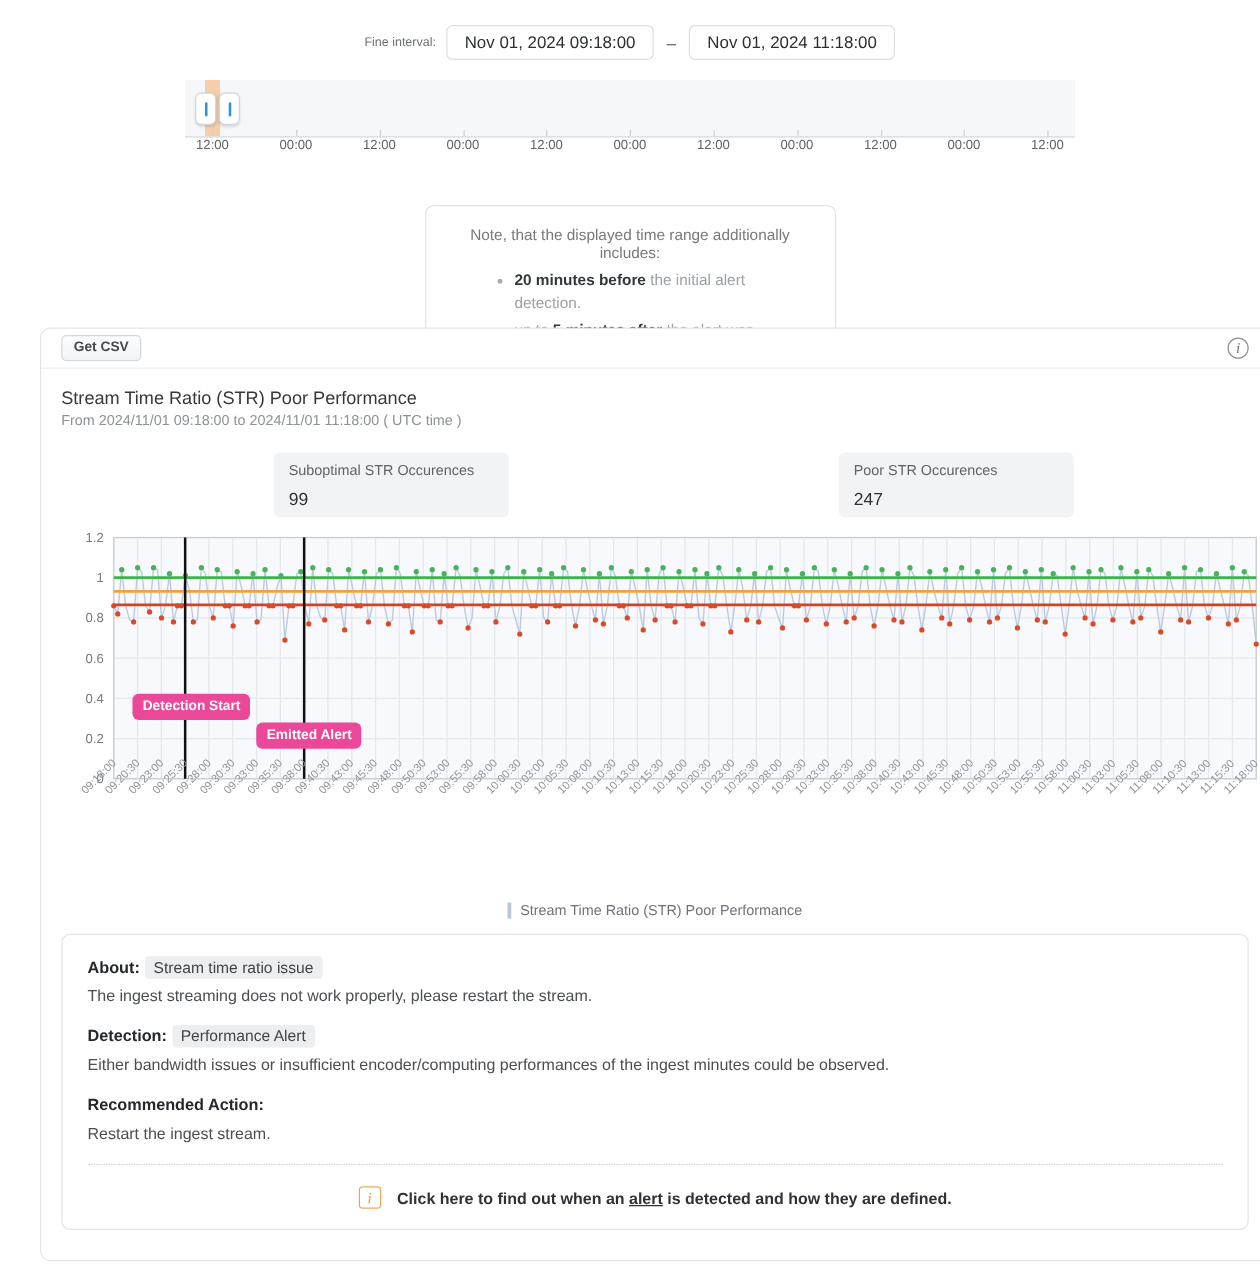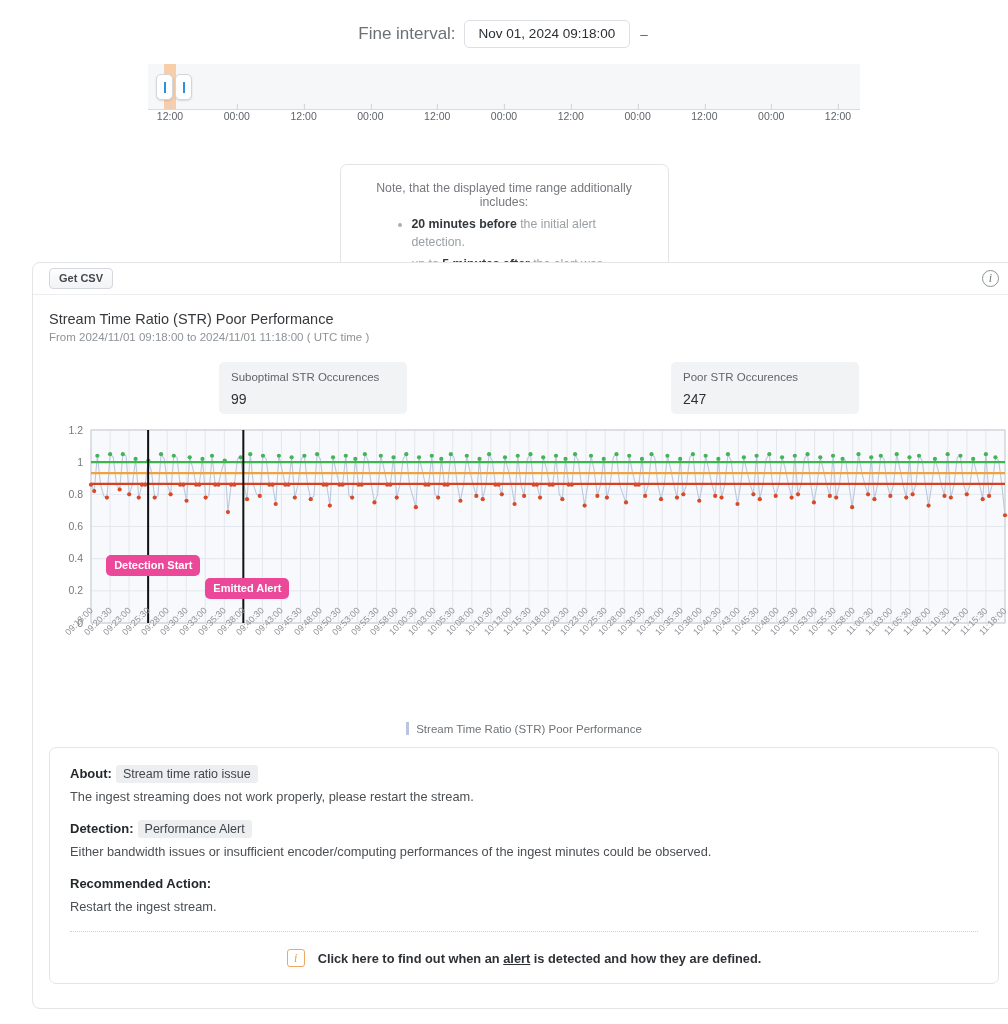--- a/index.html
+++ b/index.html
@@ -10,21 +10,21 @@
     font-family: "Liberation Sans", sans-serif;
     color: #333;
     overflow: hidden;
   }
 
   
   .interval-row {
     display: flex; align-items: center; justify-content: center;
     gap: 8px; height: 34px; margin-top: 17px;
   }
-  .interval-label { font-size: 17px; color: #6b7075; }
+  .interval-label { font-size: 10px; color: #6b7075; }
   .interval-box {
     border: 1px solid #dcdfe3; border-radius: 5px; background: #fff;
     font-size: 13.5px; font-weight: normal; color: #2b2f33;
     padding: 6px 14px; line-height: 1;
   }
   .interval-dash { font-size: 13.5px; color: #55595d; padding: 0 2px; }
 
   
   .brush-wrap { position: relative; width: 712px; margin: 13px auto 0; }
   .brush-track {
@@ -167,20 +167,21 @@
   .footer-text { font-size: 12.8px; color: #2e3236; font-weight: bold; }
   .footer-text u { text-decoration: underline; }
 </style>
 </head>
 <body>
 
 <div class="interval-row">
   <span class="interval-label">Fine interval:</span>
   <span class="interval-box">Nov 01, 2024 09:18:00</span>
   <span class="interval-dash">–</span>
+  <span class="interval-box">Nov 01, 2024 11:18:00</span>
 </div>
 
 <div class="brush-wrap">
   <div class="brush-track">
     <div class="brush-selection"></div>
     <div class="brush-handle left">
         <i></i>
       </div>
     <div class="brush-handle right">
         <i></i>

